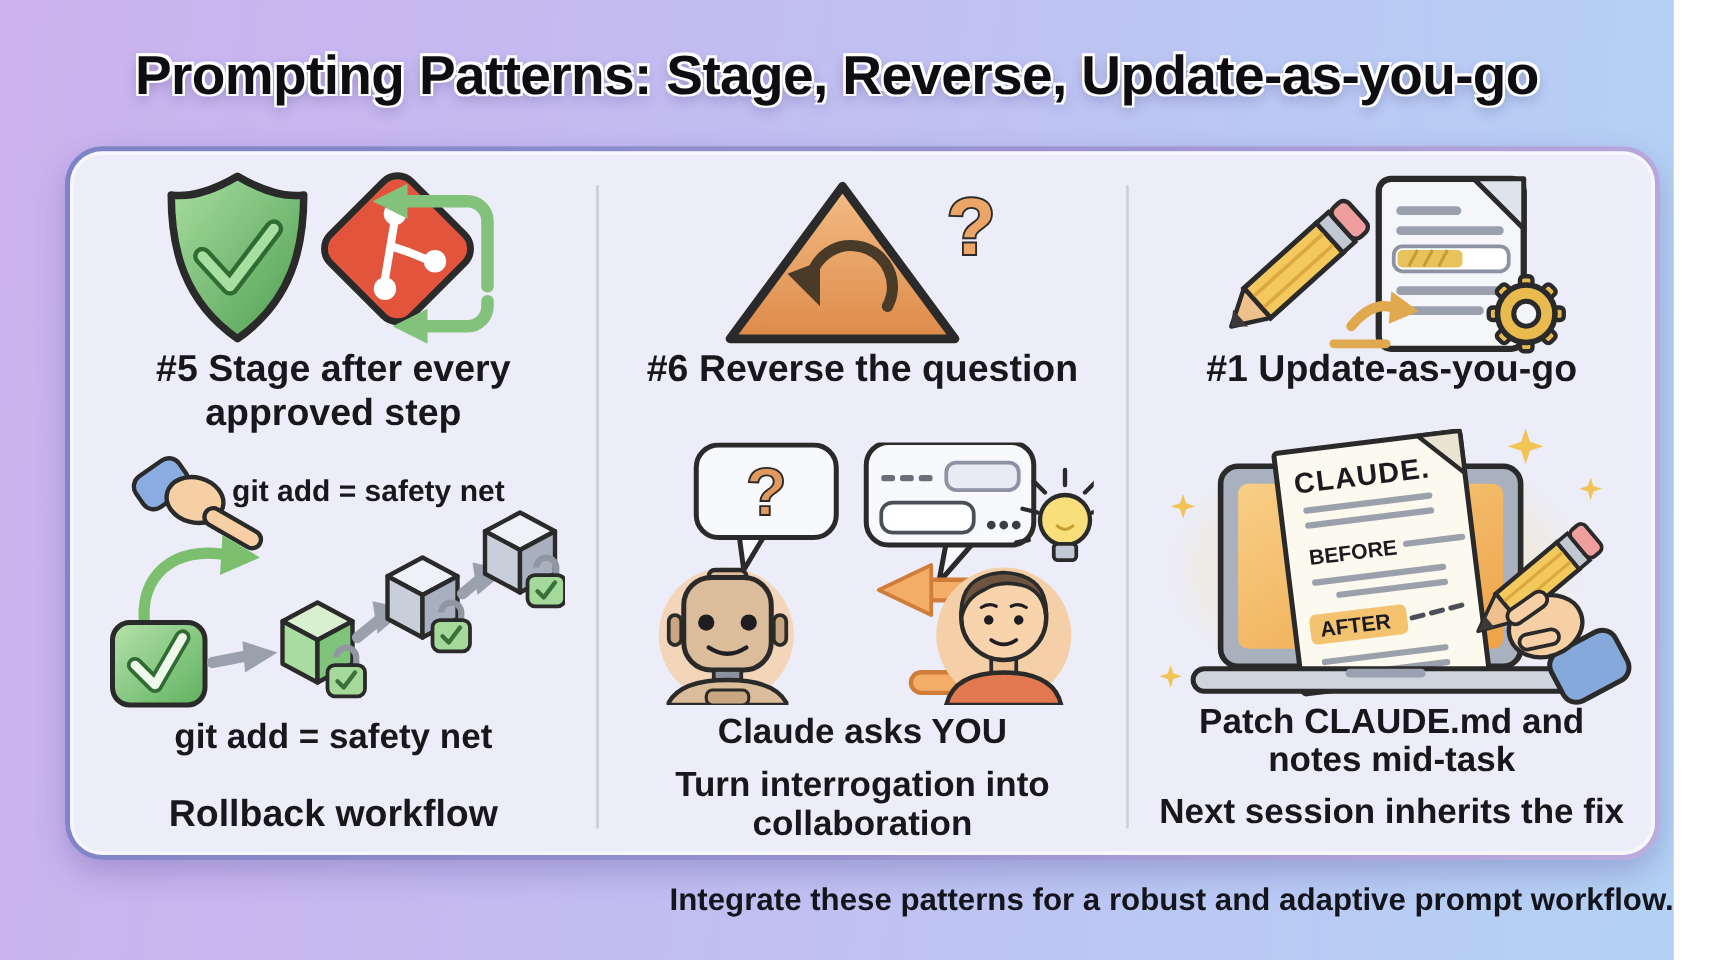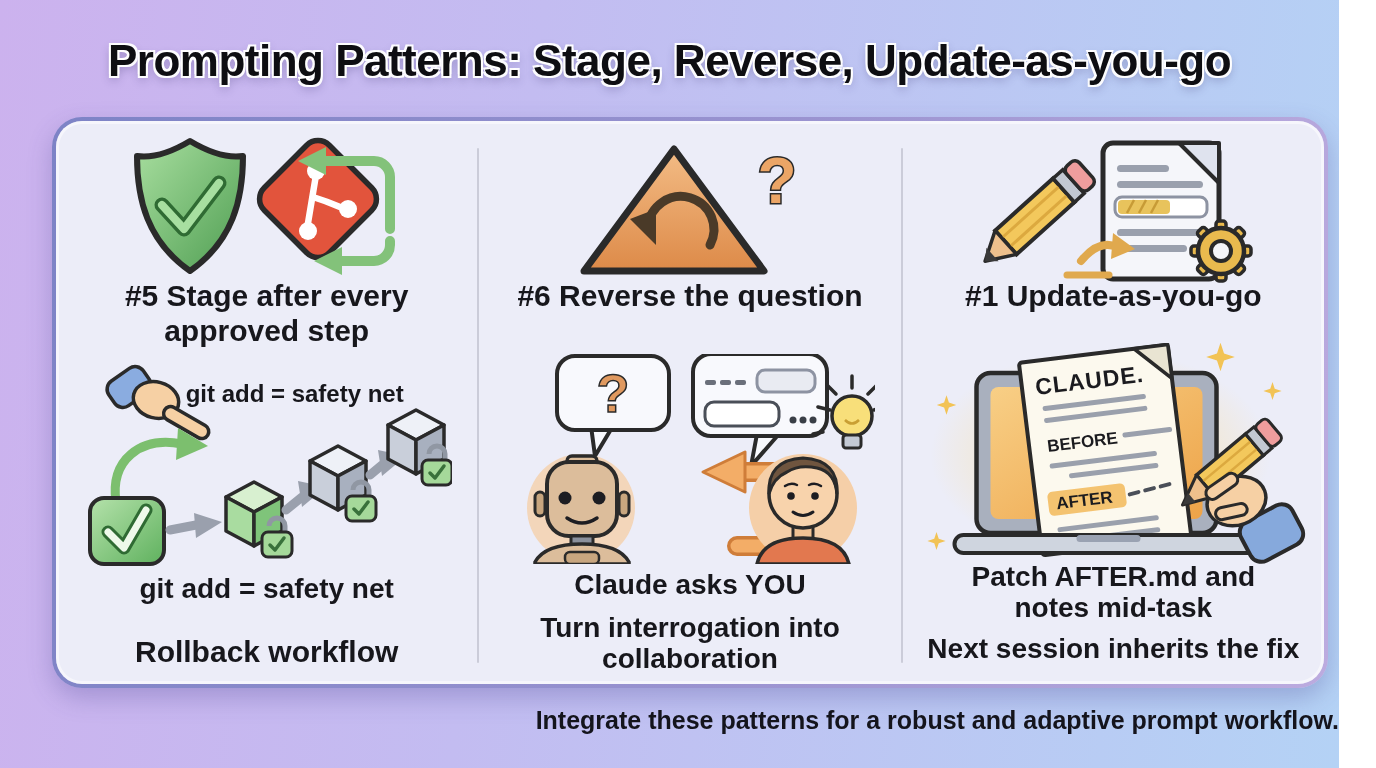--- a/index.html
+++ b/index.html
@@ -350,21 +350,21 @@
               <rect x="284" y="148" width="36" height="13" rx="6.5" fill="#f6d0a4" stroke="#2a2a2a" stroke-width="3" transform="rotate(-35 284 150)"></rect>
               <rect x="294" y="166" width="32" height="12" rx="6" fill="#f6d0a4" stroke="#2a2a2a" stroke-width="3" transform="rotate(-12 294 166)"></rect>
             </g>
             <use href="#sparkle" transform="translate(26,62) scale(0.75)"></use>
             <use href="#sparkle" transform="translate(300,14) scale(1.1)"></use>
             <use href="#sparkle" transform="translate(352,48) scale(0.7)"></use>
             <use href="#sparkle" transform="translate(16,198) scale(0.7)"></use>
           </svg>
         </div>
 
-        <p class="cap cap1">Patch AFTER.md and notes mid-task</p>
+        <p class="cap cap1">Patch CLAUDE.md and notes mid-task</p>
         <p class="cap cap2">Next session inherits the fix</p>
       </section>
 
     </div>
   </div>
 
   <p class="footer">Integrate these patterns for a robust and adaptive prompt workflow.</p>
 </div>
 
 </body></html>

